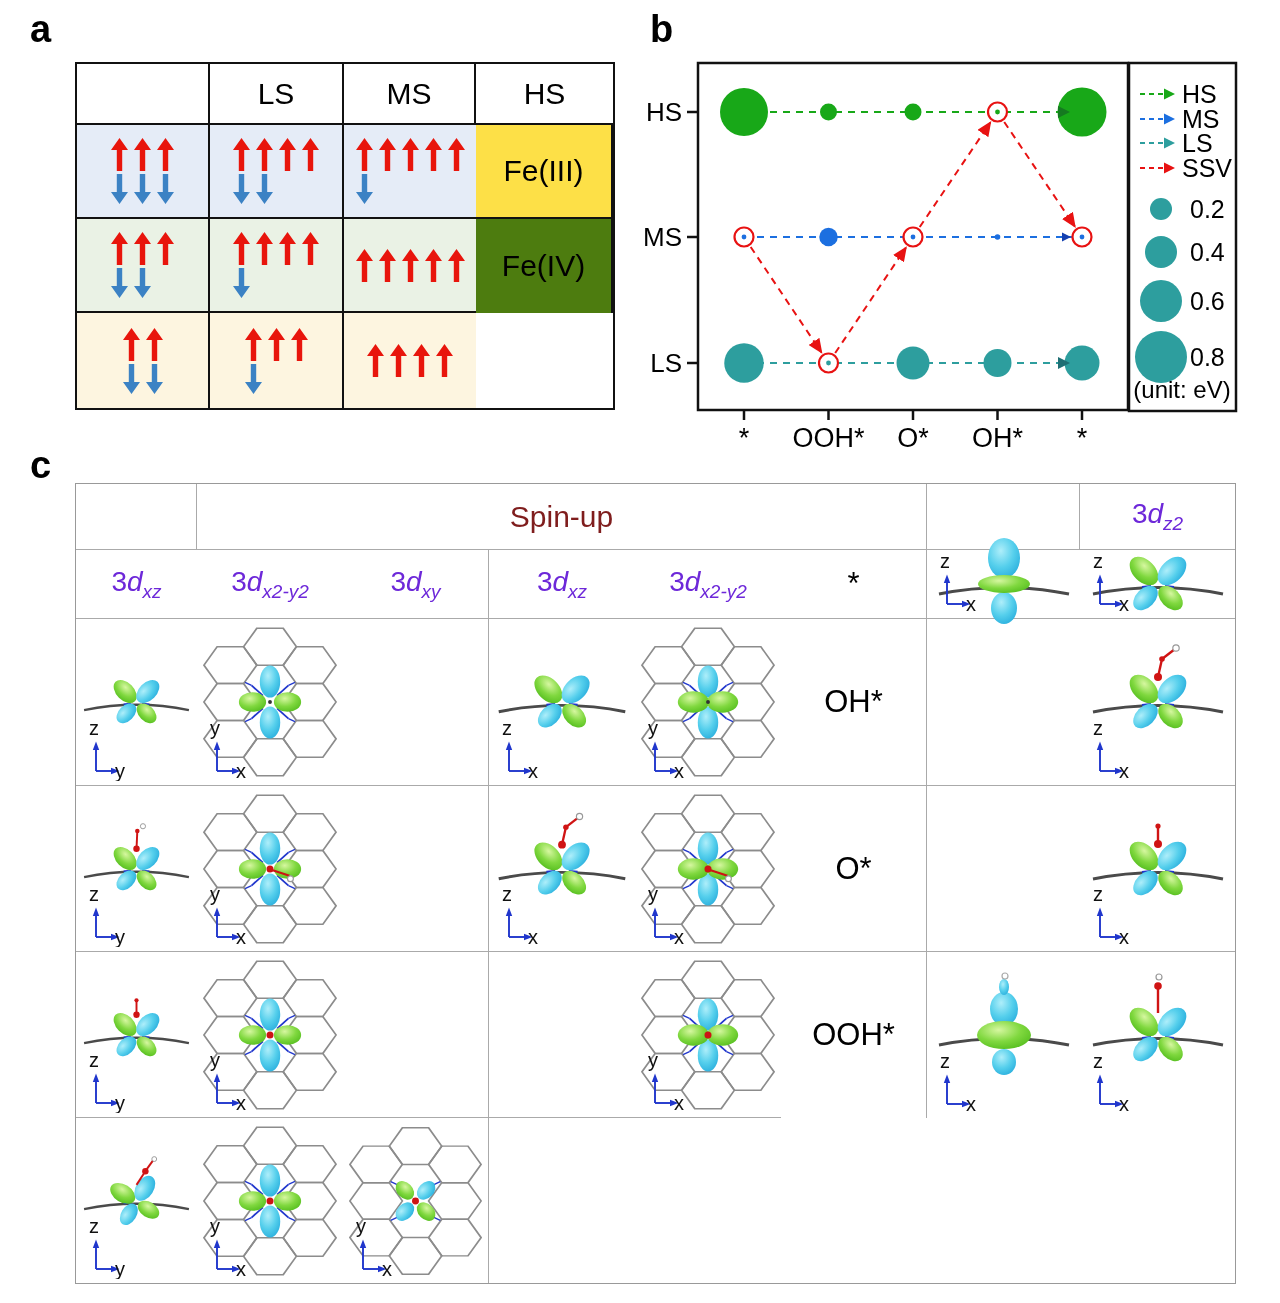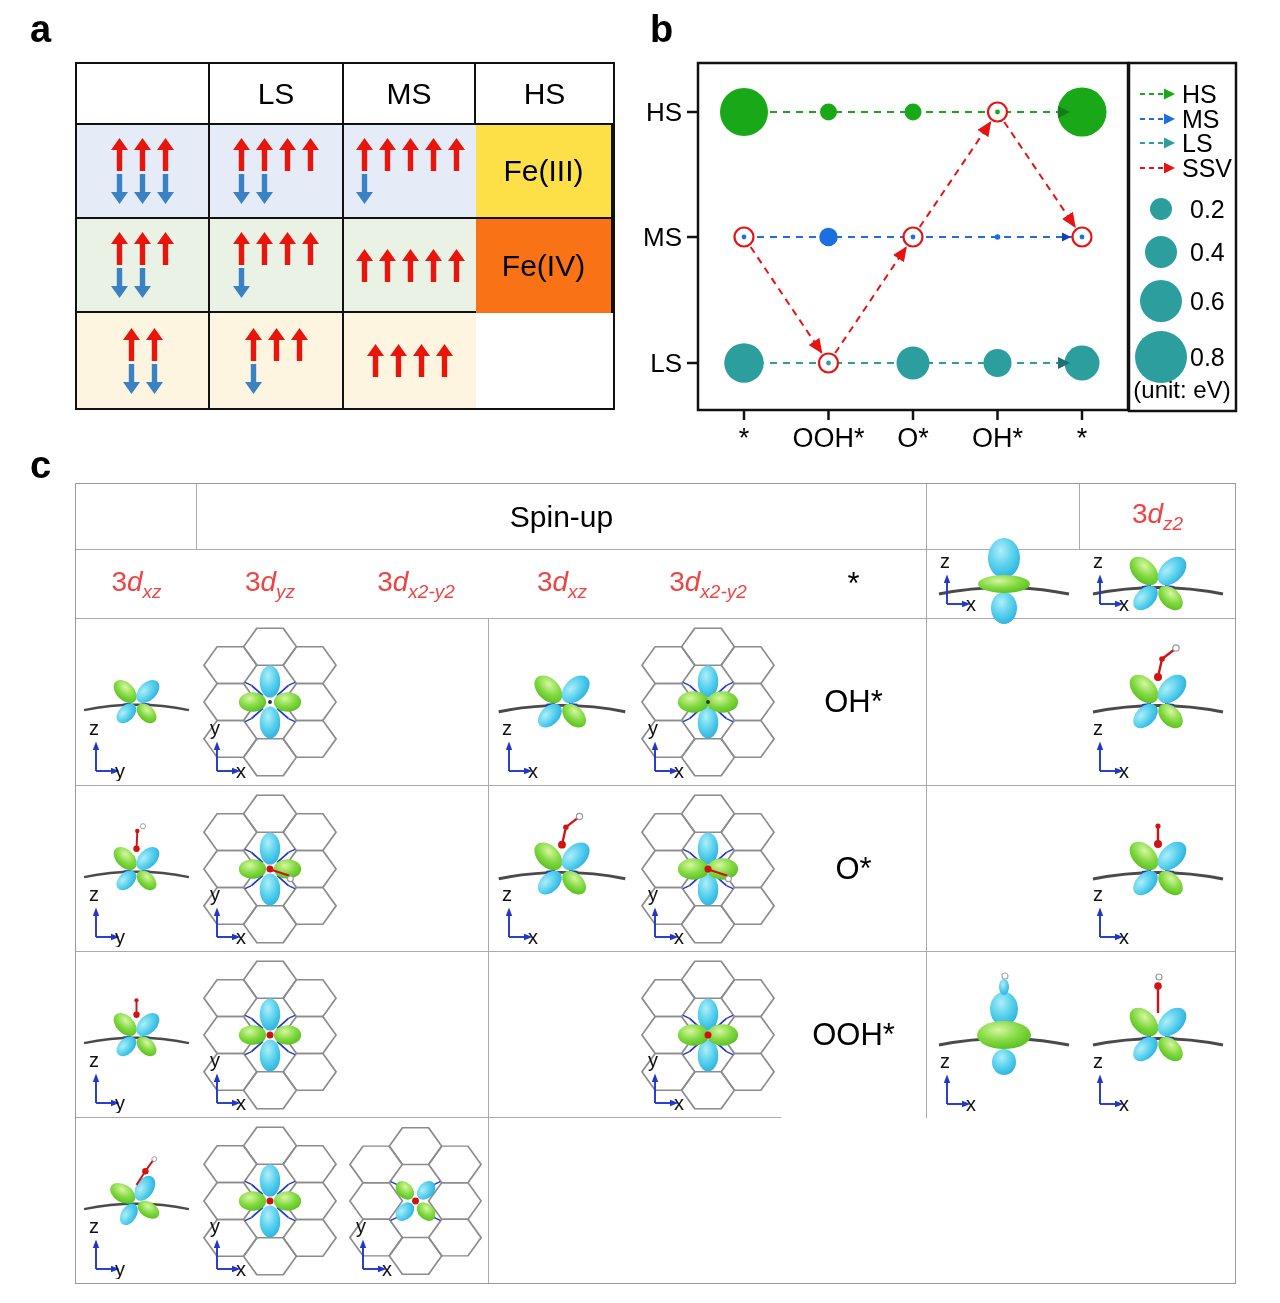--- a/index.html
+++ b/index.html
@@ -24,22 +24,22 @@
   #panel-b{position:absolute;left:630px;top:30px;}
   
   #panel-c{position:absolute;left:75px;top:483px;width:1161px;height:801px;
     border:1.5px solid #999;box-sizing:border-box;display:grid;
     grid-template-columns:121px 146px 146px 146px 146px 146px 153px auto;
     grid-template-rows:66px 69px 167px 166px 166px auto;}
   .pc-cell{border-bottom:1.2px solid #aaa;position:relative;
     display:flex;align-items:center;justify-content:center;}
   .pc-rcol{border-right:1.2px solid #aaa;}
   .pc-last-row{border-bottom:none;}
-  .pc-group-head{font-size:30px;color:#000000;}
-  .pc-orb{font-size:28px;color:#ef4444;}
+  .pc-group-head{font-size:30px;color:#7f1d1d;}
+  .pc-orb{font-size:28px;color:#6d28d9;}
   .pc-orb i{font-style:italic;}
   .pc-orb .osub{font-size:19px;}
   .pc-row-label{font-size:31px;color:#000;}
   .axisind{position:absolute;left:10px;bottom:4px;}
 </style>
 </head>
 <body>
 
 <div class="panel-label" id="label-a">a</div>
 <div class="panel-label" id="label-b">b</div>
@@ -189,21 +189,21 @@
           </svg>
           <svg width="17" height="33">
             <polygon points="8.5,0 17,12 11.2,12 11.2,33 5.8,33 5.8,12 0,12" fill="#e8150c"></polygon>
           </svg>
           <svg width="17" height="33">
             <polygon points="8.5,0 17,12 11.2,12 11.2,33 5.8,33 5.8,12 0,12" fill="#e8150c"></polygon>
           </svg>
         </div>
       </div>
     </div>
-    <div class="pa-cell pa-head pa-last-row" style="background: #f97316;">Fe(IV)</div>
+    <div class="pa-cell pa-head pa-last-row" style="background: #4d7c0f;">Fe(IV)</div>
     <div class="pa-cell pa-last-row" style="background: rgb(253, 245, 224);">
       <div class="spin-wrap">
         <div class="arrow-row">
           <svg width="17" height="33">
             <polygon points="8.5,0 17,12 11.2,12 11.2,33 5.8,33 5.8,12 0,12" fill="#e8150c"></polygon>
           </svg>
           <svg width="17" height="33">
             <polygon points="8.5,0 17,12 11.2,12 11.2,33 5.8,33 5.8,12 0,12" fill="#e8150c"></polygon>
           </svg>
         </div>
@@ -331,24 +331,24 @@
     <div class="pc-cell pc-rcol"></div>
     <div class="pc-cell pc-group-head pc-rcol" style="grid-column: 2 / span 5;">Spin-up</div>
     <div class="pc-cell pc-rcol"></div>
     <div class="pc-cell pc-orb">
       <span>3<i>d</i><sub class="osub"><i>z2</i></sub></span>
     </div>
     <div class="pc-cell pc-orb">
       <span>3<i>d</i><sub class="osub"><i>xz</i></sub></span>
     </div>
     <div class="pc-cell pc-orb">
-      <span>3<i>d</i><sub class="osub"><i>yz</i></sub></span>
-    </div>
-    <div class="pc-cell pc-orb">
       <span>3<i>d</i><sub class="osub"><i>x2-y2</i></sub></span>
+    </div>
+    <div class="pc-cell pc-orb pc-rcol">
+      <span>3<i>d</i><sub class="osub"><i>xy</i></sub></span>
     </div>
     <div class="pc-cell pc-orb">
       <span>3<i>d</i><sub class="osub"><i>xz</i></sub></span>
     </div>
     <div class="pc-cell pc-orb">
       <span>3<i>d</i><sub class="osub"><i>x2-y2</i></sub></span>
     </div>
     <div class="pc-cell pc-rcol pc-row-label">*</div>
     <div class="pc-cell">
       <svg width="150" height="152" viewBox="-75 -78 150 152">

